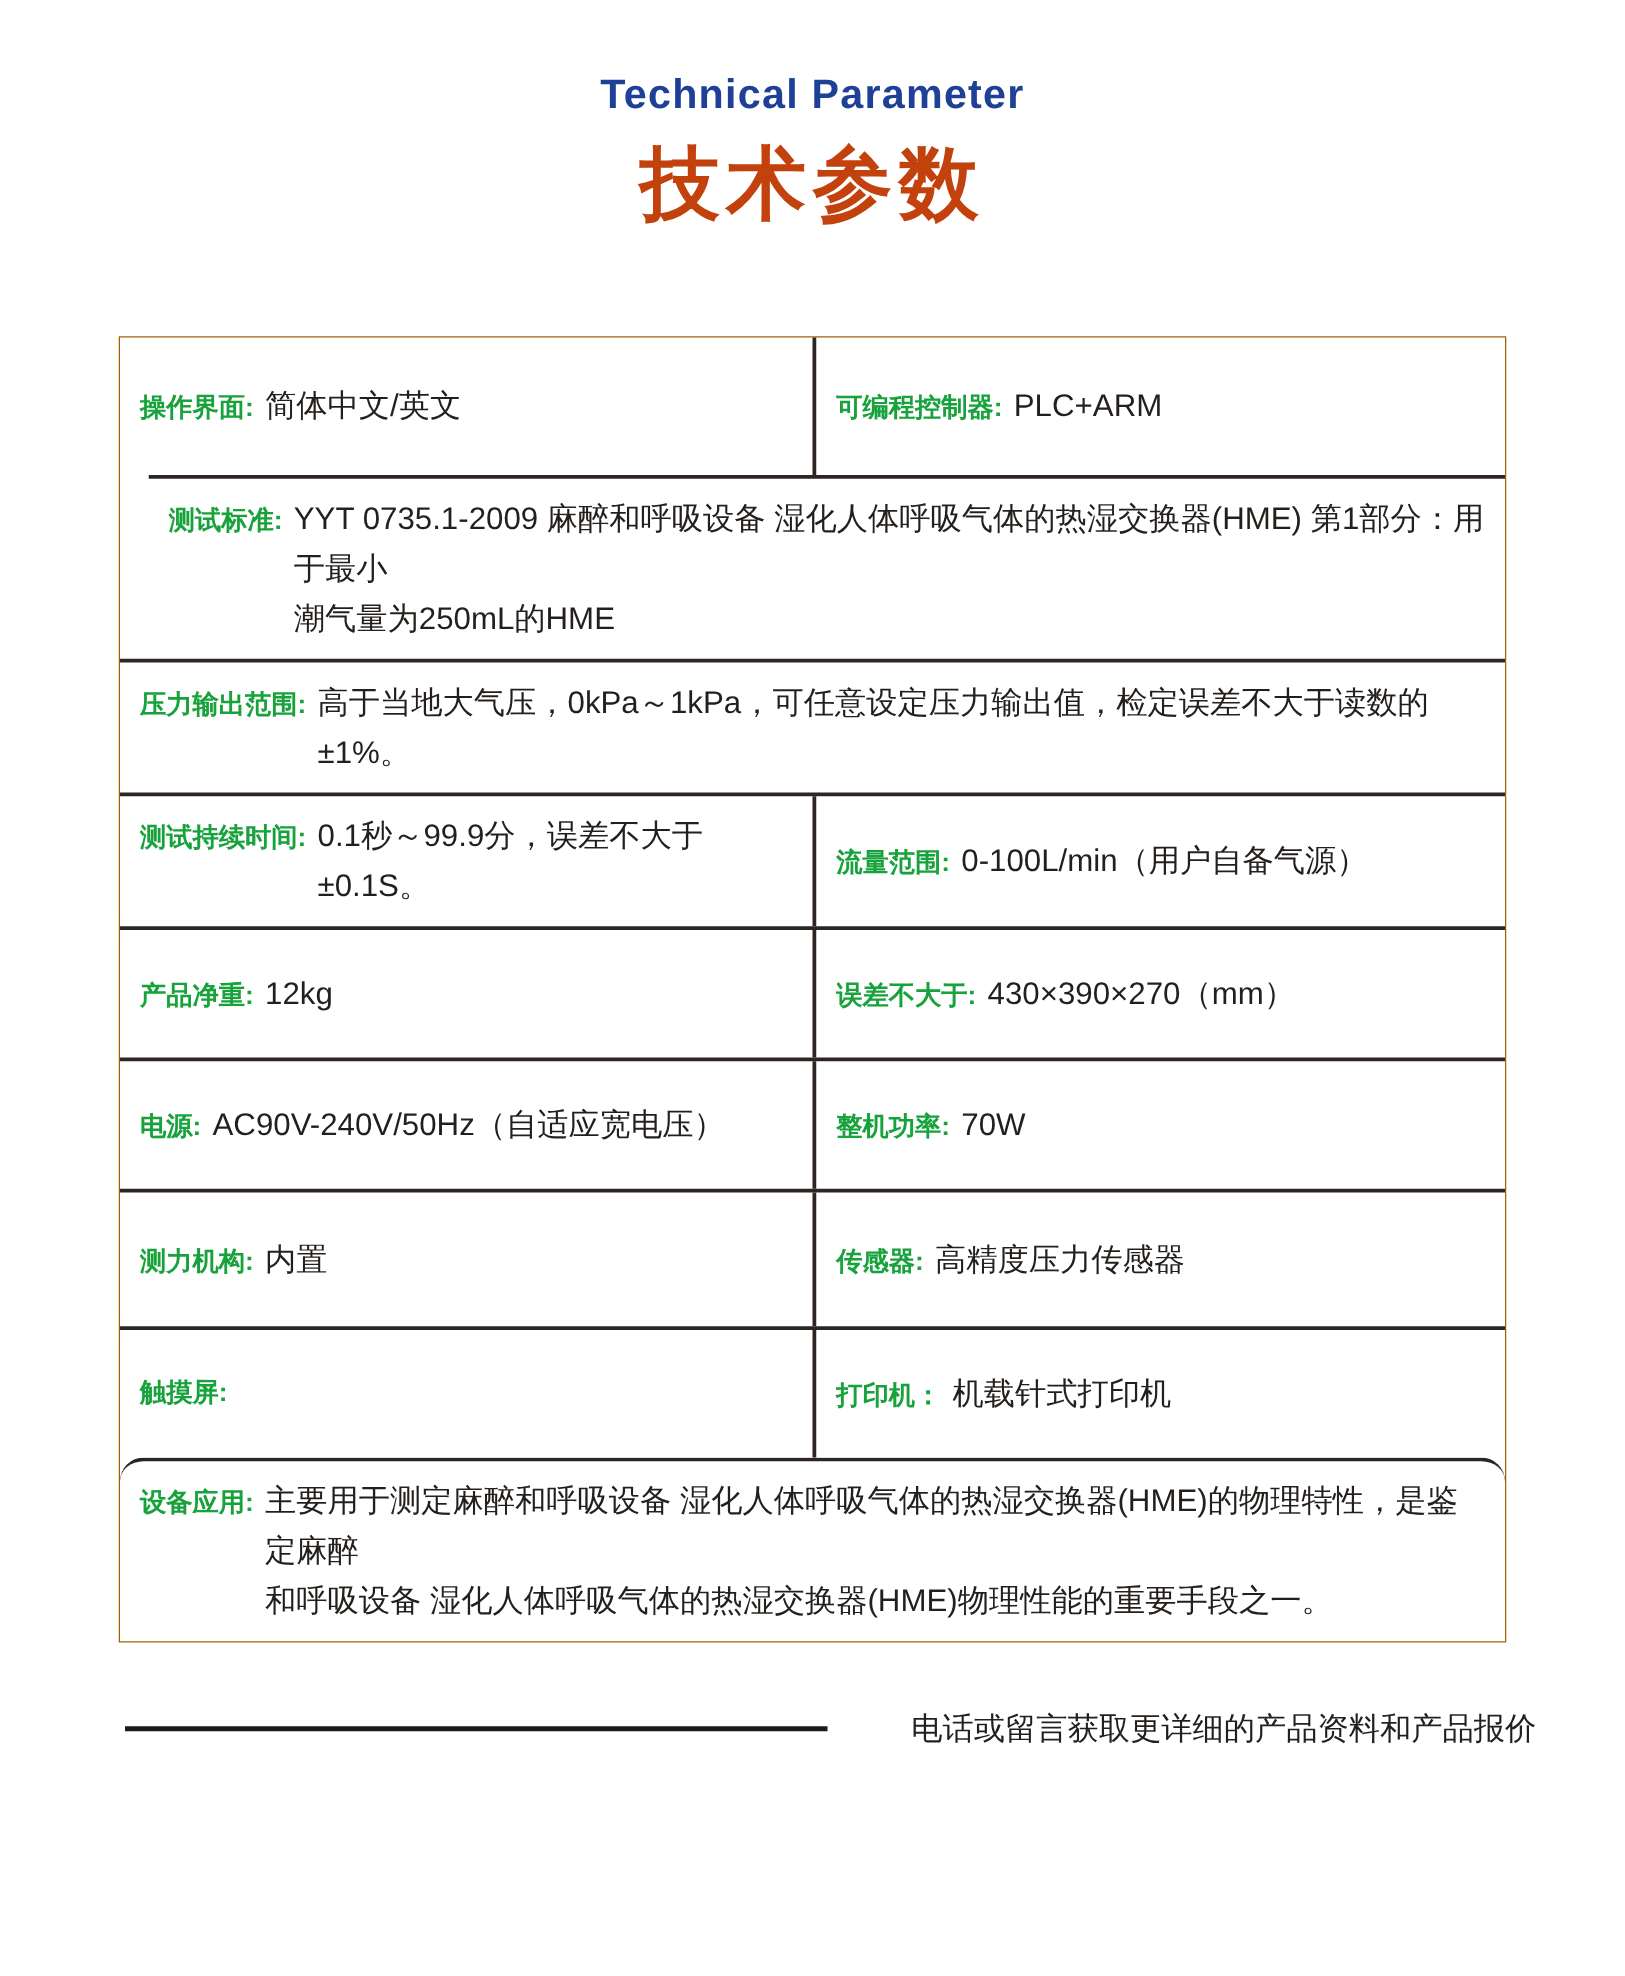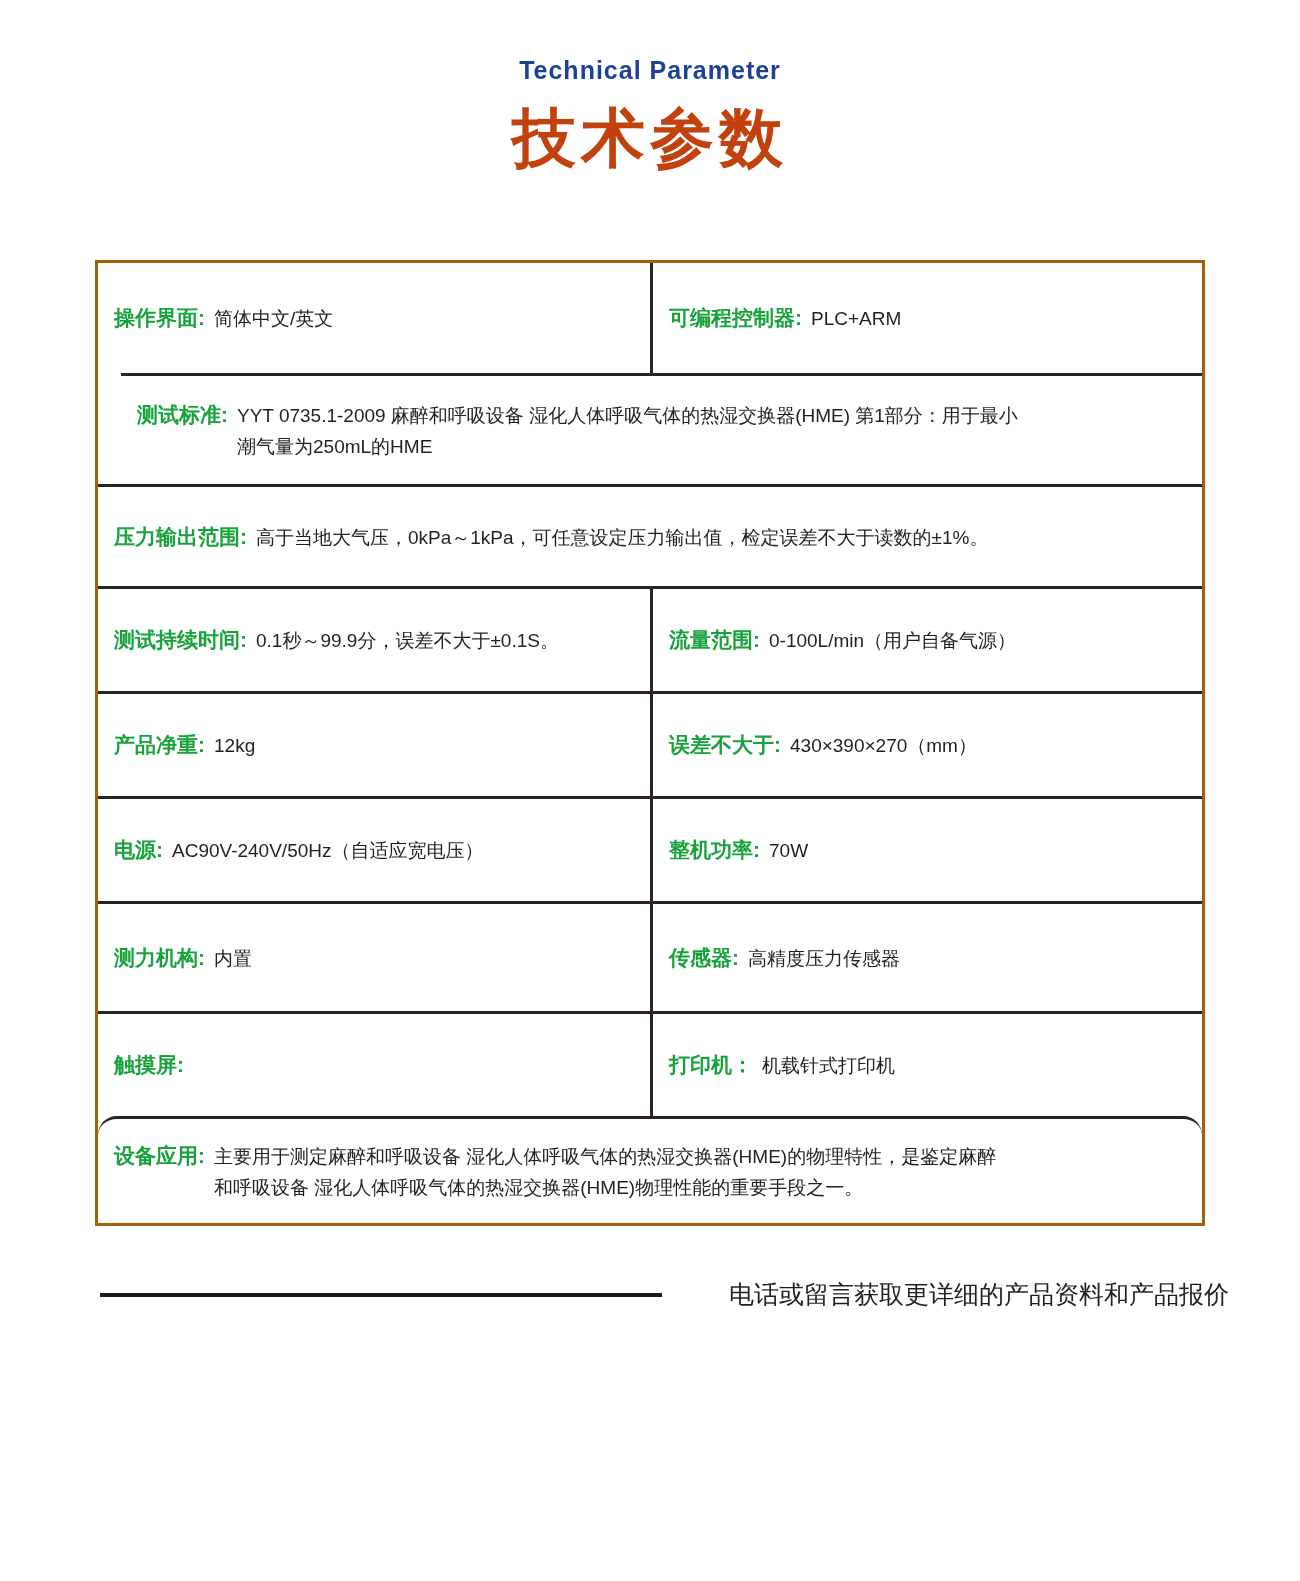--- a/index.html
+++ b/index.html
@@ -10,37 +10,37 @@
     font-family: "Liberation Sans", "DejaVu Sans", sans-serif;
     color: #231f1c;
     overflow: hidden;
   }
   .page { width: 1300px; height: 1581px; position: relative; }
 
   
   .header { text-align: center; padding-top: 56px; }
   .subtitle {
     color: #1e4096;
-    font-size: 25px;
+    font-size: 33px;
     font-weight: bold;
     letter-spacing: 1px;
   }
   .title {
     color: #c2410c;
     font-size: 64px;
     font-weight: 900;
     letter-spacing: 5px;
     margin-top: 10px;
   }
 
   
   .spec-table {
     width: 1110px;
     margin: 78px auto 0 auto;
-    border: 3px solid #a16207;
+    border: 1px solid #a16207;
     background: #ffffff;
   }
   .row { display: flex; min-height: 105px; }
   .row + .row { border-top: 3px solid #2c2522; }
   .row.h110 { min-height: 110px; }
   .row.h111 { min-height: 111px; margin-left: 23px; }
   .row.h102 { min-height: 102px; justify-content: flex-end; }
   .row.h107 { min-height: 107px; border-radius: 19px; }
   .cell {
     flex: 1 1 50%;
@@ -55,21 +55,21 @@
     color: #17a23b;
     font-weight: bold;
     font-size: 21px;
     white-space: nowrap;
     flex-shrink: 0;
     margin-right: 9px;
     line-height: 1.6;
   }
   .value {
     color: #231f1c;
-    font-size: 19px;
+    font-size: 25px;
     line-height: 1.6;
     white-space: pre-line;
   }
 
   
   .footer {
     display: flex;
     align-items: center;
     margin: 52px 0 0 100px;
     width: 1110px;

